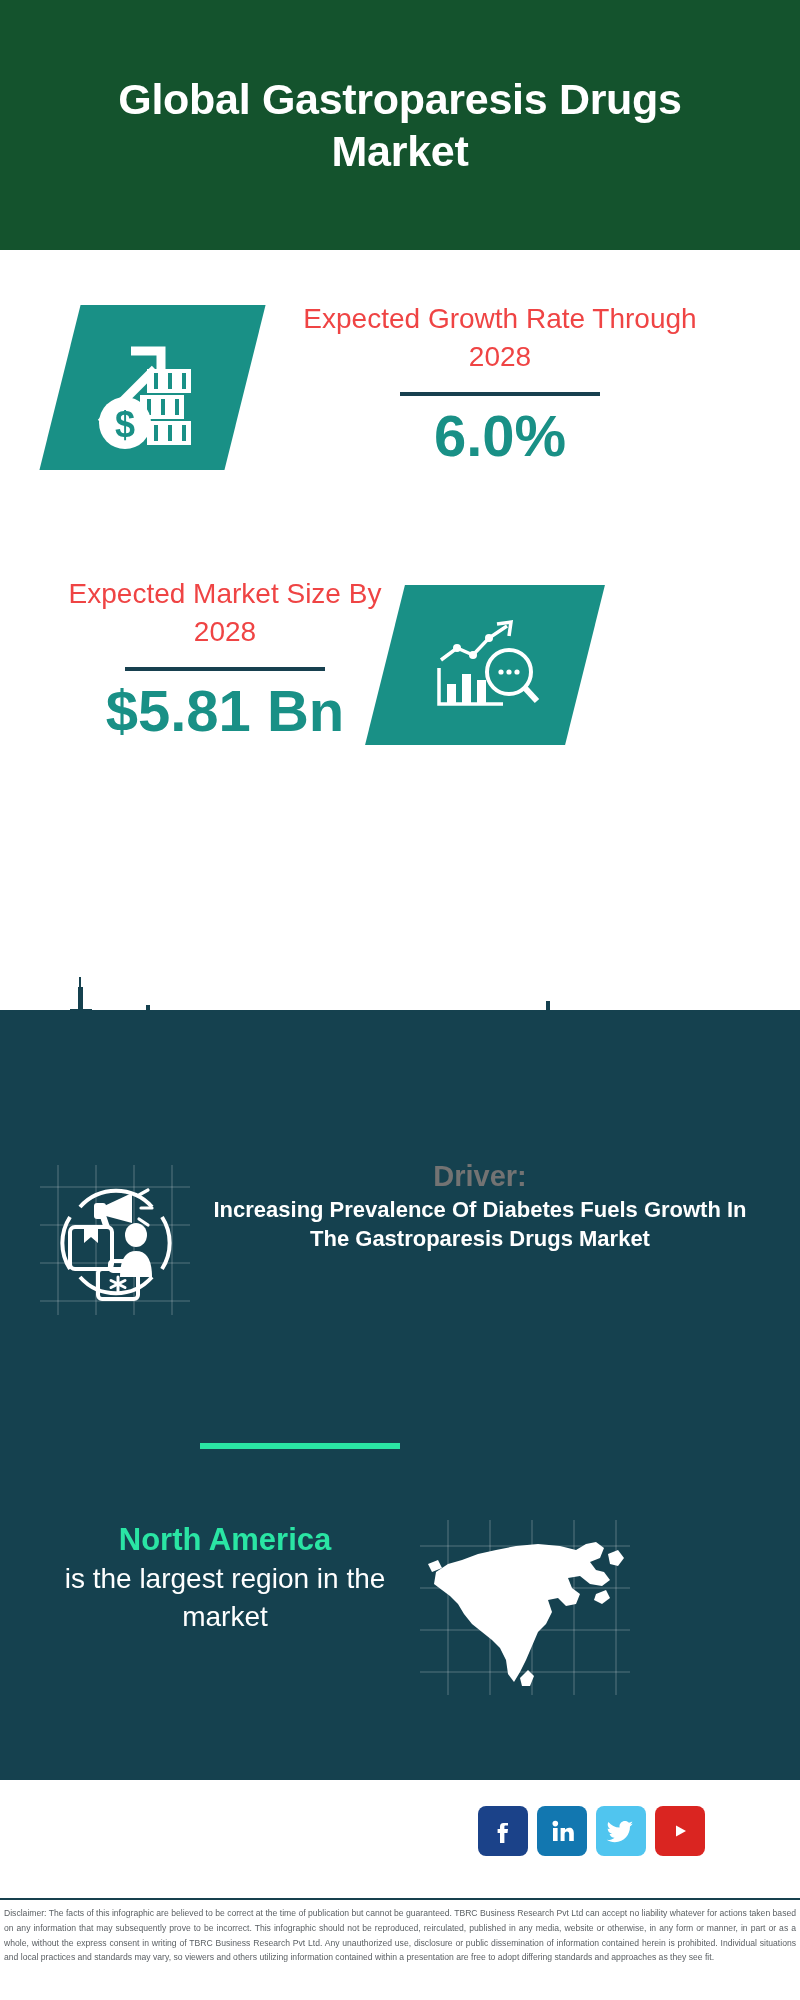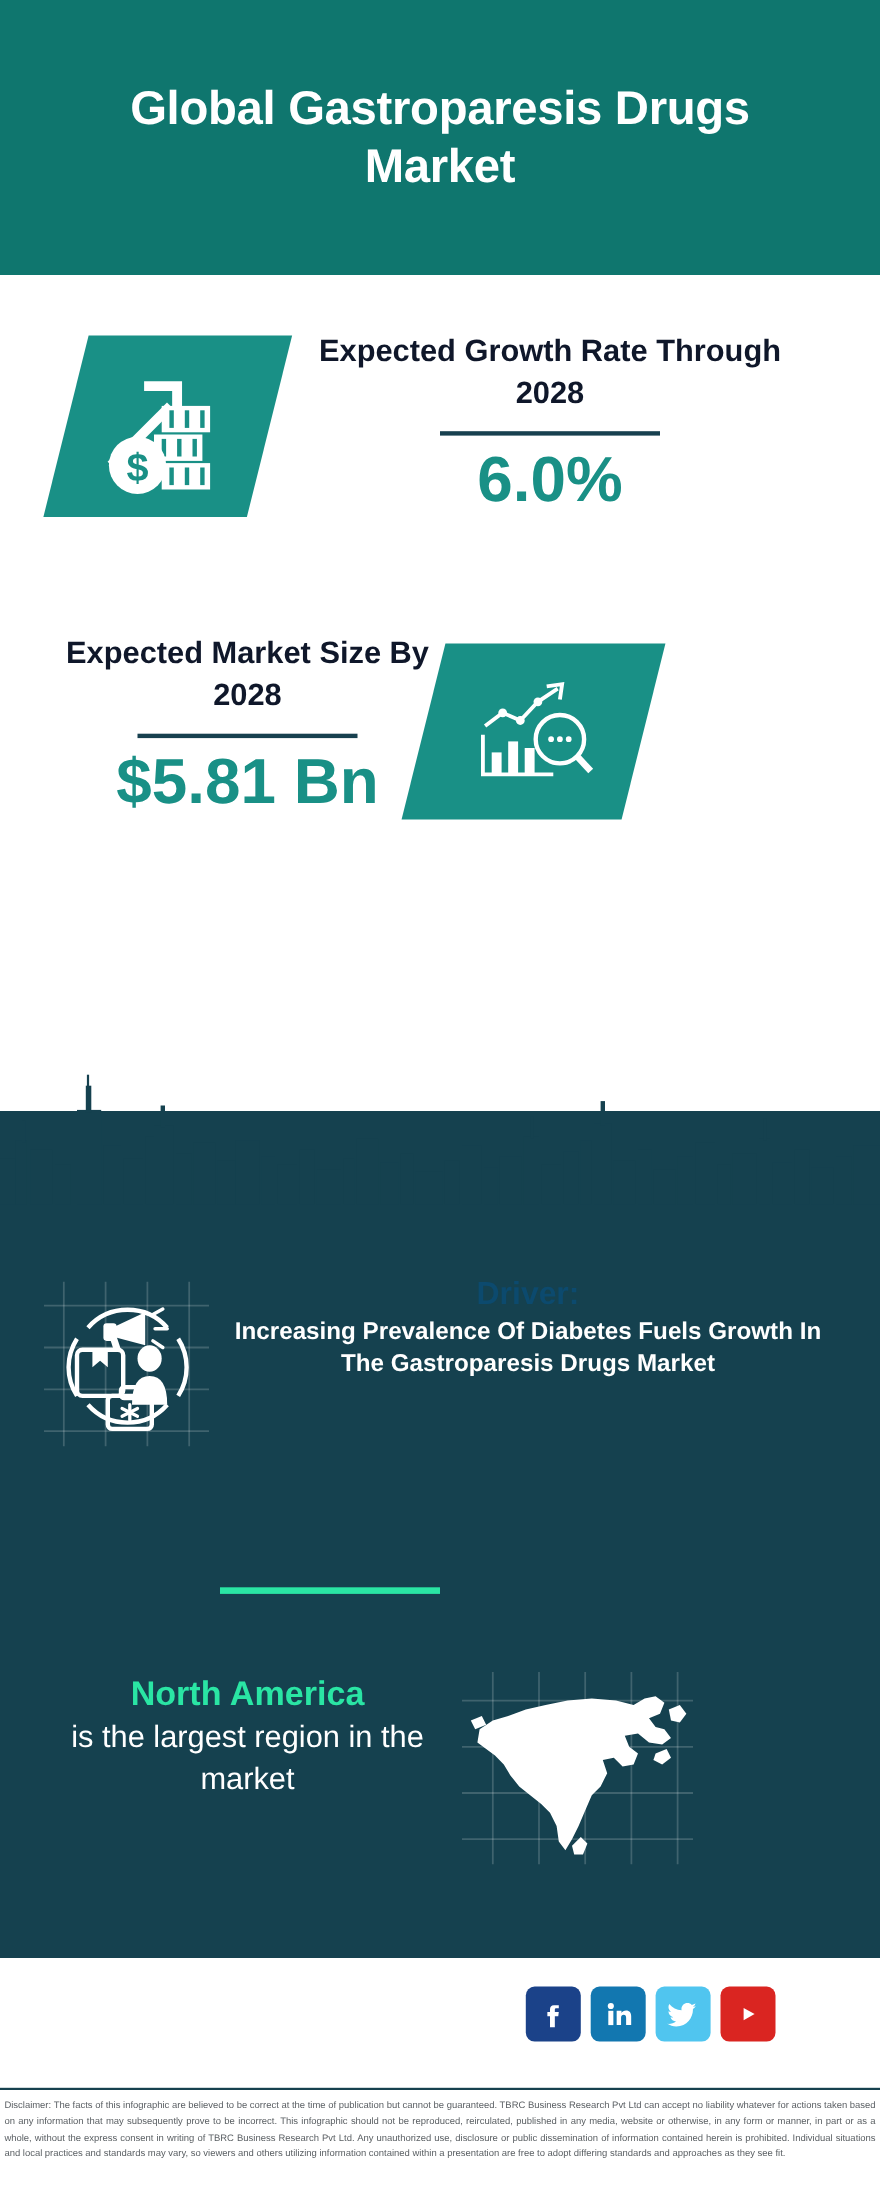--- a/index.html
+++ b/index.html
@@ -8,21 +8,21 @@
     font-family:"Liberation Sans", sans-serif;
     background:#ffffff;
     position:relative;
     overflow:hidden;
   }
   .page { width:800px; height:2000px; position:relative; background:#fff; }
 
   
   .header {
     position:absolute; left:0; top:0; width:800px; height:250px;
-    background:#0f766e;
+    background:#14532d;
     display:flex; align-items:center; justify-content:center;
   }
   .header h1 {
     color:#ffffff;
     font-size:43px;
     font-weight:bold;
     line-height:1.22;
     text-align:center;
     letter-spacing:-0.3px;
     padding:0 60px;
@@ -38,21 +38,21 @@
     transform:skewX(-14deg);
   }
   .icon1-wrap { left:60px; top:55px; width:185px; height:165px; }
   .icon1-inner { transform:skewX(14deg); width:100%; height:100%;
      display:flex; align-items:center; justify-content:center; }
 
   .stat1-text {
     position:absolute; left:285px; top:50px; width:430px; text-align:center;
   }
   .stat-title {
-    color:#0f172a; font-size:28px; font-weight:bold; line-height:1.35;text-align:center;
+    color:#ef4444; font-size:28px; font-weight:normal; line-height:1.35;text-align:center;
   }
   .rule-dark {
     width:200px; height:4px; background:#17404f; margin:16px auto 8px auto;
   }
   .stat-value {
     color:#199086; font-size:58px; font-weight:bold; line-height:1.1;
   }
 
   
   .stat2 { position:absolute; left:0; top:550px; width:800px; height:260px; }
@@ -68,21 +68,21 @@
     position:absolute; left:0; top:975px; width:800px; height:120px;
   }
 
   
   .driver-row {
     position:absolute; left:0; top:1150px; width:800px; height:200px;
   }
   .driver-icon { position:absolute; left:40px; top:15px; width:150px; height:150px; }
   .driver-text { position:absolute; left:200px; top:8px; width:560px; text-align:center; }
   .driver-label {
-    color:#0c4a6e; font-size:29px; font-weight:bold; line-height:1.25;
+    color:#737373; font-size:29px; font-weight:bold; line-height:1.25;
   }
   .driver-body {
     color:#ffffff; font-size:22px; font-weight:bold; line-height:1.3; margin-top:2px;
   }
 
   .rule-mint {
     position:absolute; left:200px; top:1443px; width:200px; height:6px;
     background:#2ae5a4;
   }
 

